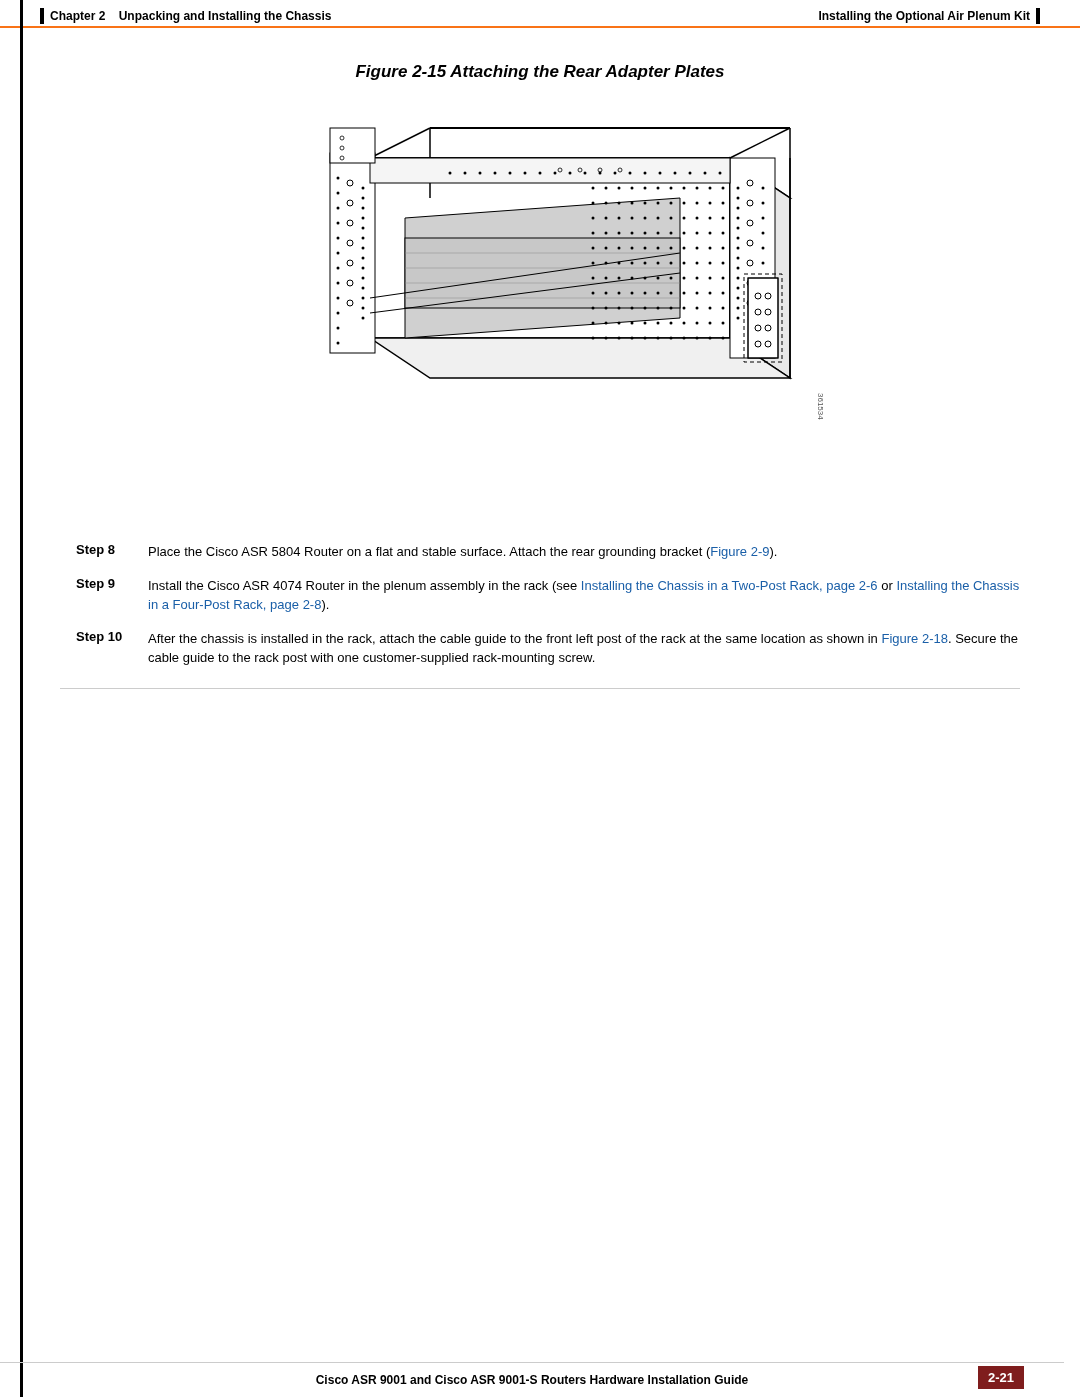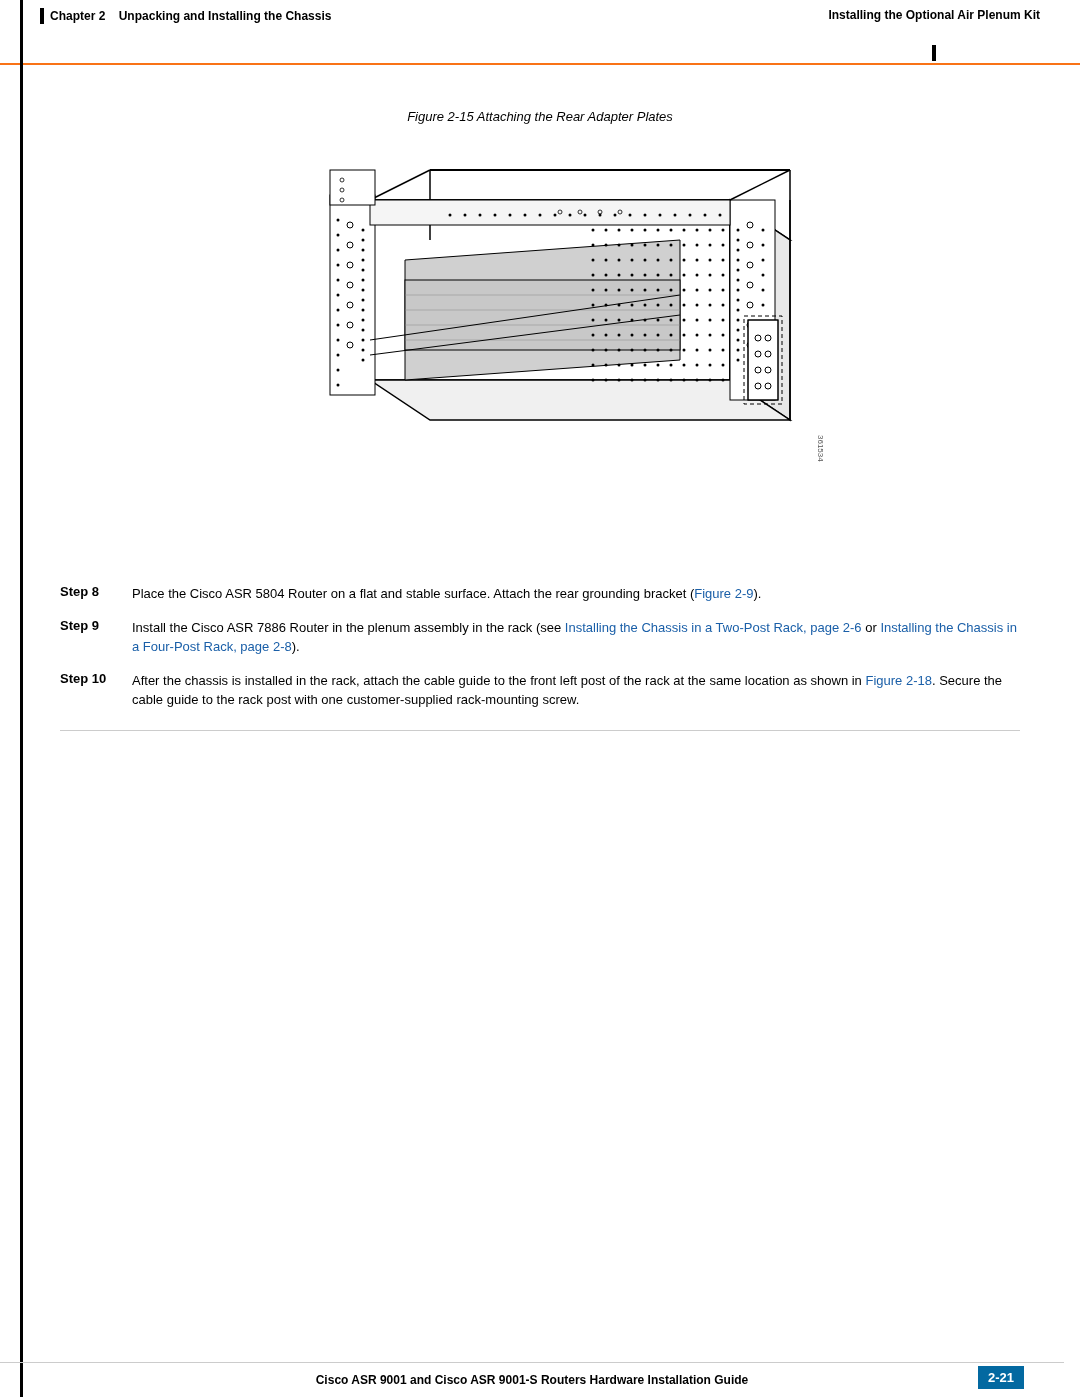--- a/index.html
+++ b/index.html
@@ -32,22 +32,21 @@
       background: #000;
       display: inline-block;
     }
     .header-chapter {
       font-size: 12px;
       font-weight: bold;
     }
     .header-right {
       display: flex;
       align-items: center;
-      gap: 23px;
-      flex-direction: column;
+      gap: 6px;
     }
     .header-bar-right {
       width: 4px;
       height: 16px;
       background: #000;
       display: inline-block;
     }
     .header-section {
       font-size: 12px;
       font-weight: bold;
@@ -55,43 +54,44 @@
 
     
     .content {
       padding: 20px 60px 40px 60px;
     }
 
     
     .figure-caption {
       text-align: center;
       font-style: italic;
-      font-weight: normal;
-      font-size: 13px;
+      font-weight: bold;
+      font-size: 17px;
       margin-bottom: 16px;
-      margin-top: 24px;
+      margin-top: 14px;
     }
 
     
     .figure-area {
       display: flex;
       justify-content: center;
       margin-bottom: 24px;
       position: relative;
     }
 
     
     .steps-section {
       margin-top: 10px;
     }
 
     .step-row {
       display: flex;
       gap: 12px;
       margin-bottom: 14px;
+      margin-left: 16px;
     }
 
     .step-label {
       font-weight: bold;
       min-width: 60px;
       font-size: 13px;
     }
 
     .step-content {
       font-size: 13px;
@@ -125,21 +125,21 @@
     }
     .footer-title {
       font-size: 12px;
       font-weight: bold;
       text-align: center;
     }
     .page-number-box {
       position: absolute;
       right: 40px;
       bottom: 8px;
-      background: #0369a1;
+      background: #7f1d1d;
       color: #fff;
       font-size: 13px;
       font-weight: bold;
       padding: 4px 10px;
     }
     .left-bar {
       position: absolute;
       left: 20px;
       top: 0;
       bottom: 0;
@@ -477,21 +477,21 @@
     <div class="step-row">
       <span class="step-label">Step 8</span>
       <span class="step-content">
         <span>Place the Cisco ASR 5804 Router on a flat and stable surface. Attach the rear grounding bracket (</span><a href="#" class="link">Figure 2-9</a><span>).</span>
       </span>
     </div>
 
     <div class="step-row">
       <span class="step-label">Step 9</span>
       <span class="step-content">
-        <span>Install the Cisco ASR 7886 Router in the plenum assembly in the rack (see </span><a href="#" class="link">Installing the Chassis in a Two-Post Rack, page 2-6</a><span> or </span><a href="#" class="link">Installing the Chassis in a Four-Post Rack, page 2-8</a><span>).</span>
+        <span>Install the Cisco ASR 4074 Router in the plenum assembly in the rack (see </span><a href="#" class="link">Installing the Chassis in a Two-Post Rack, page 2-6</a><span> or </span><a href="#" class="link">Installing the Chassis in a Four-Post Rack, page 2-8</a><span>).</span>
       </span>
     </div>
 
     <div class="step-row">
       <span class="step-label">Step 10</span>
       <span class="step-content">
         <span>After the chassis is installed in the rack, attach the cable guide to the front left post of the rack at the same location as shown in </span><a href="#" class="link">Figure 2-18</a><span>. Secure the cable guide to the rack post with one customer-supplied rack-mounting screw.</span>
       </span>
     </div>
 

